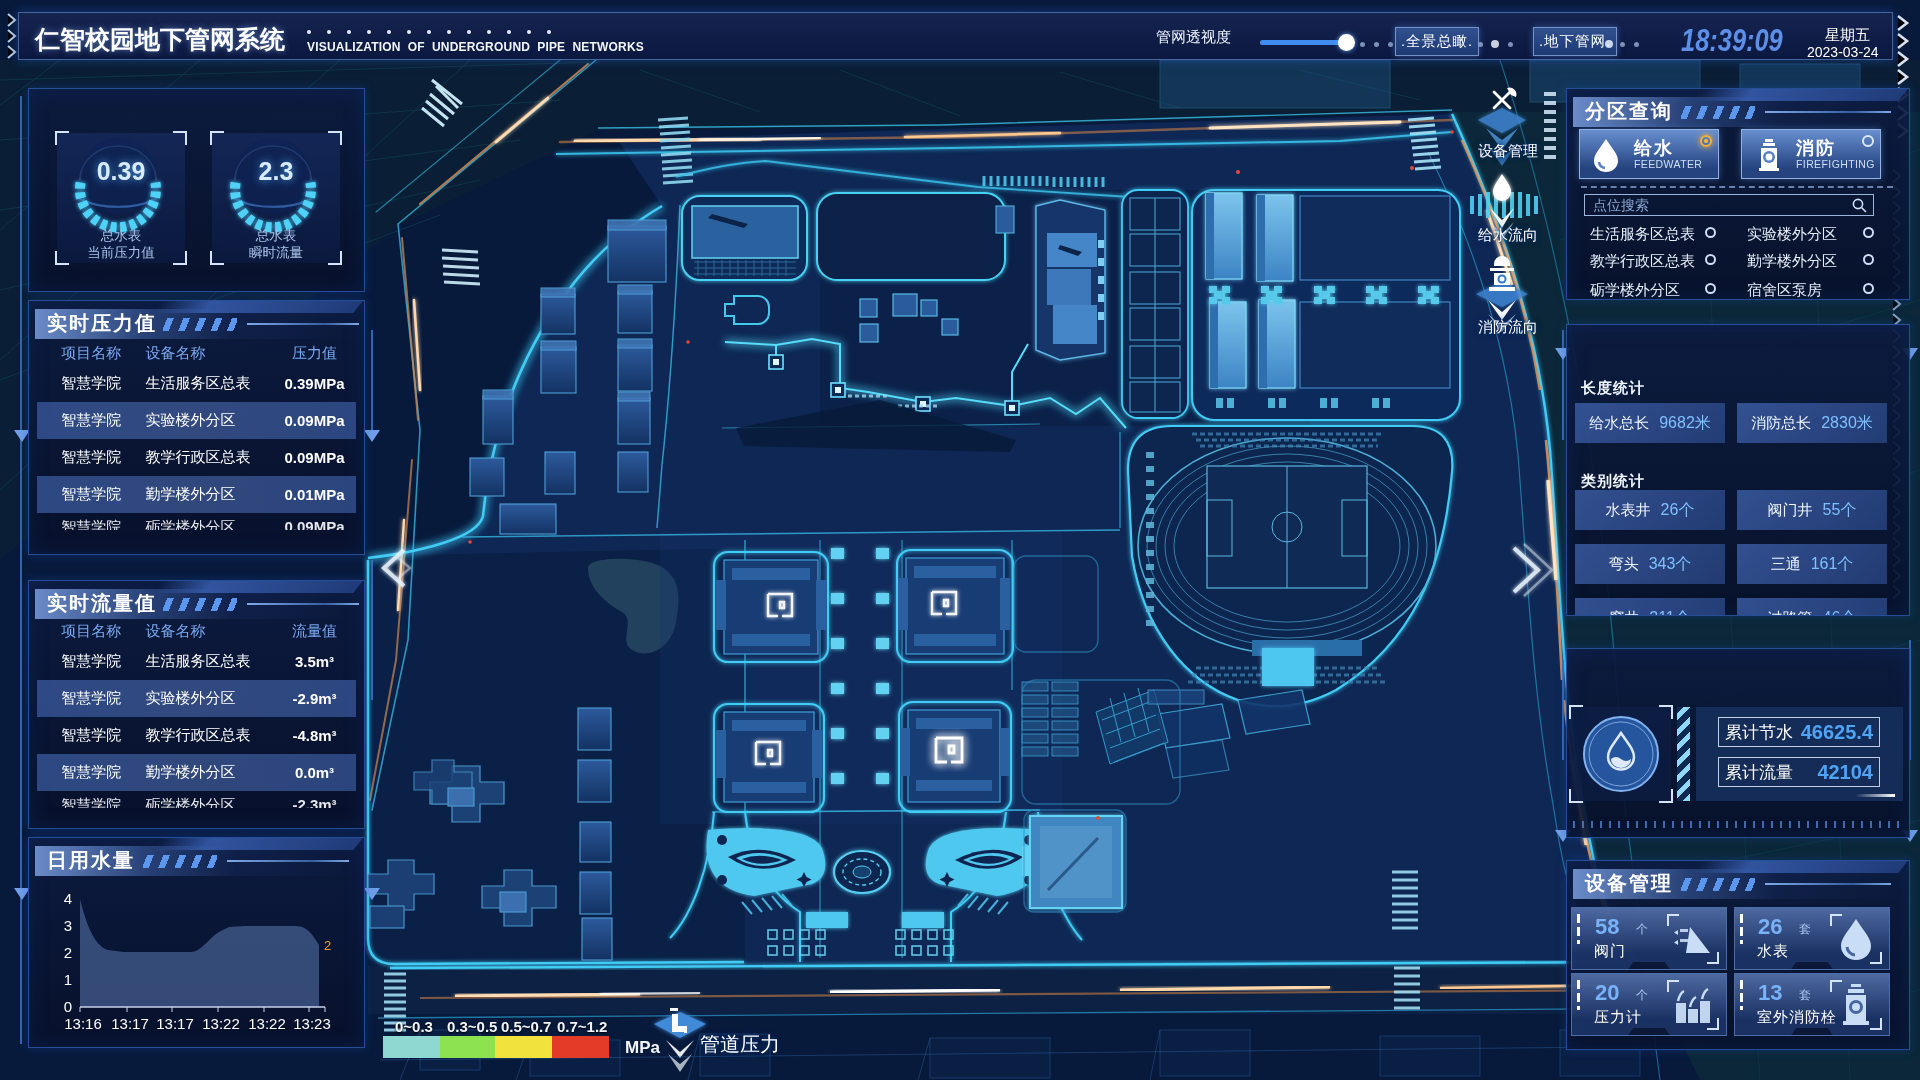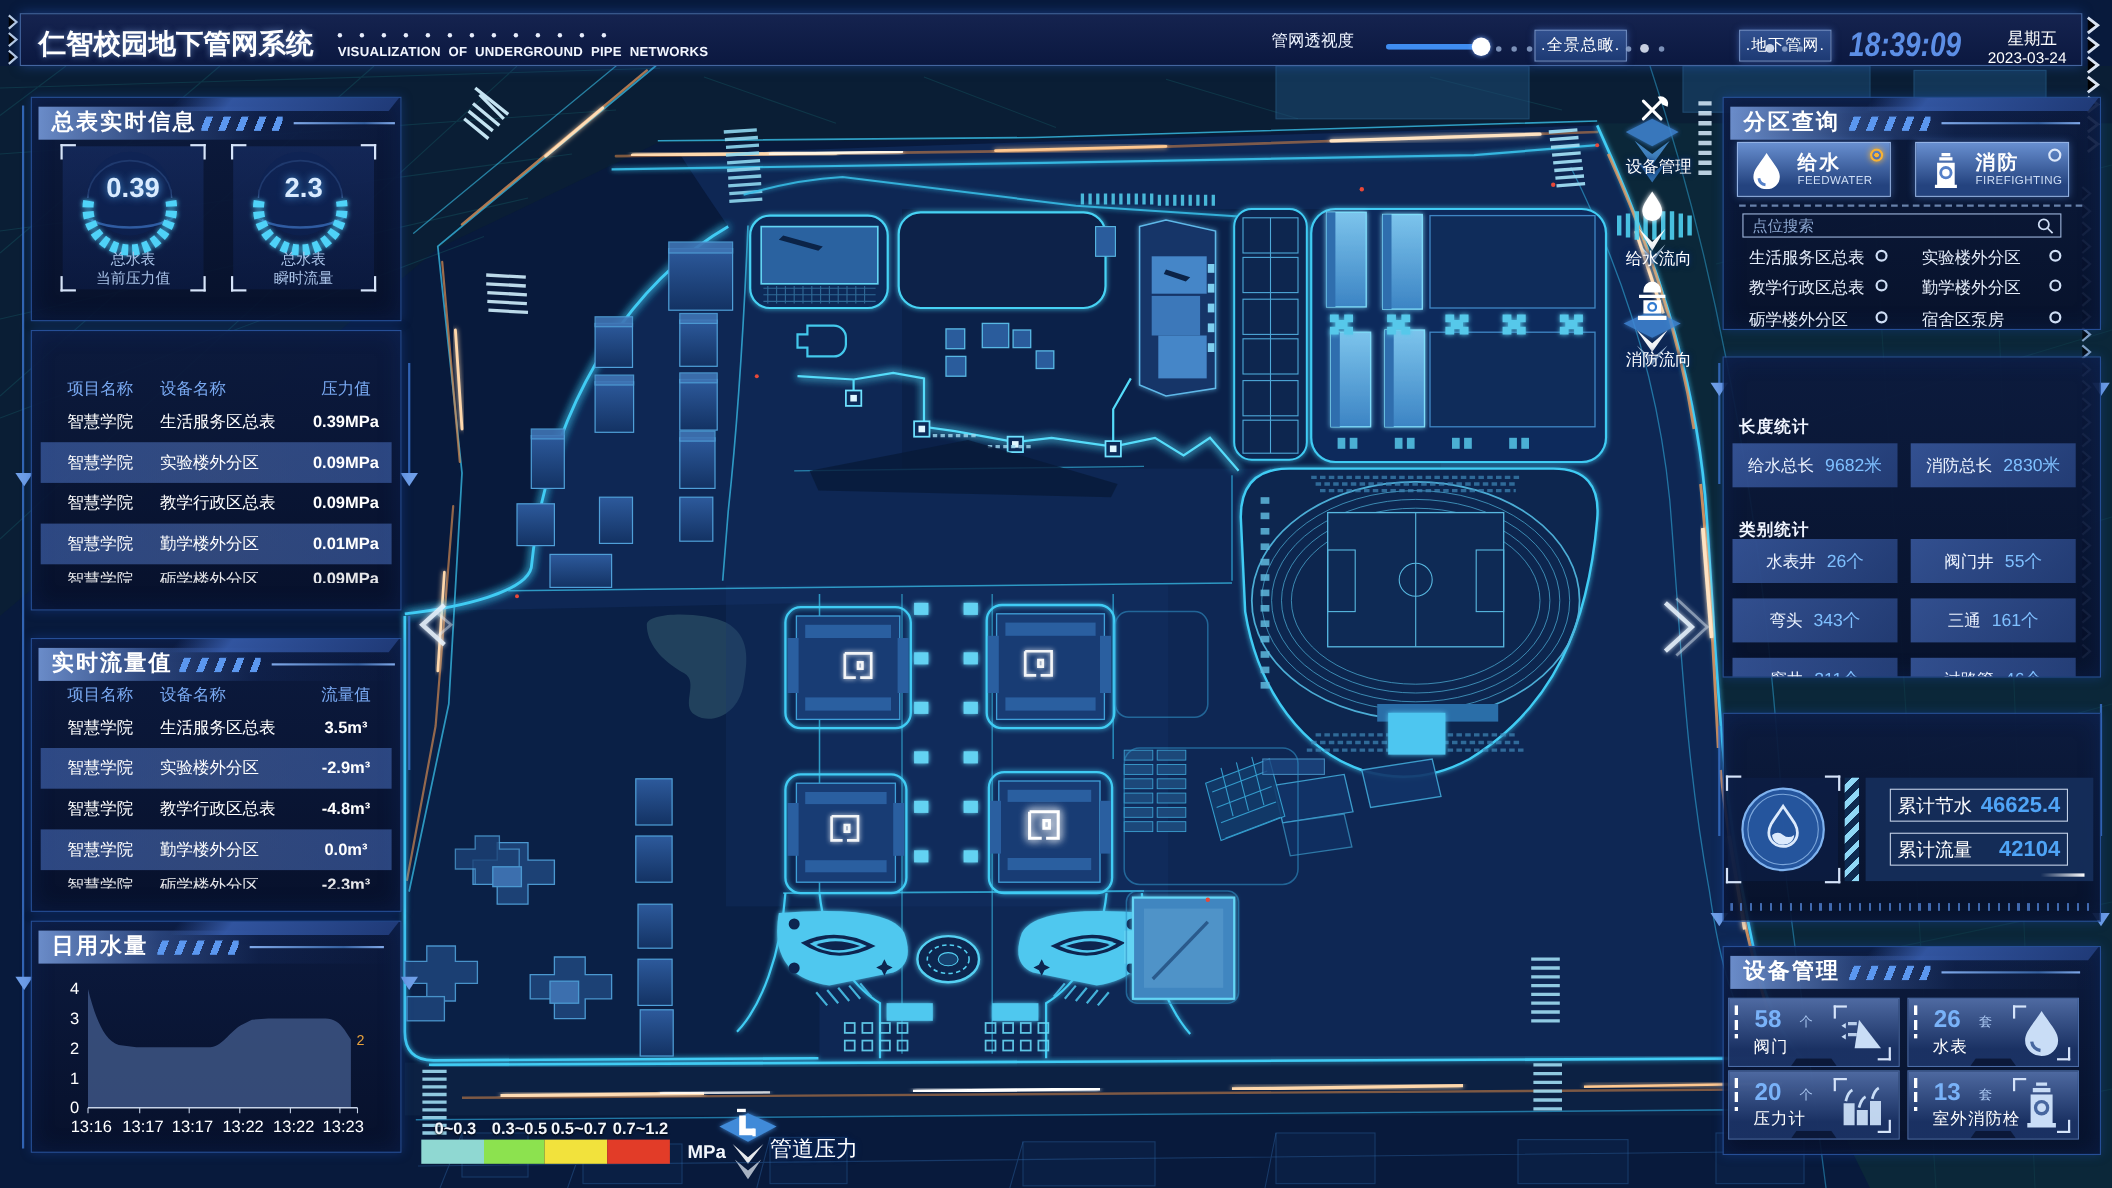--- a/index.html
+++ b/index.html
@@ -738,33 +738,32 @@
       <div class="th"></div>
     </div>
 <i class="hdot" style="left:1341px;top:29px"></i>
     <i class="hdot" style="left:1355px;top:29px"></i>
     <i class="hdot" style="left:1369px;top:29px"></i>
 
 <div class="hbtn" style="left:1376px">.全景总瞰.</div>
 <i class="hdot" style="left:1459px;top:29px"></i>
     <i class="hdot big" style="left:1472px;top:27px"></i>
     <i class="hdot" style="left:1489px;top:29px"></i>
-<div class="hbtn" style="left:1562px">.地下管网.</div>
+<div class="hbtn" style="left:1514px">.地下管网.</div>
 <i class="hdot big" style="left:1586px;top:27px"></i>
     <i class="hdot" style="left:1601px;top:29px"></i>
     <i class="hdot" style="left:1615px;top:29px"></i>
 
 <div id="clock">18:39:09</div>
 
 <div id="wday">星期五</div>
 <div id="date">2023-03-24</div>
 </div>
 
 <div class="panel" style="left:28px;top:88px;width:337px;height:204px">
-<div class="ptitle">总表实时信息<span class="tab"></span><span class="sl" style="left:148px"></span><span class="ln" style="left:232px;width:92px"></span></div>
 
 <div class="gbox" style="left:28px;top:44px">
 <span class="ck tl"></span><span class="ck tr"></span><span class="ck bl"></span><span class="ck br"></span>
 <svg width="122" height="116" viewBox="0 0 122 116">
 <path d="M23,47 A38,34 0 0 1 99,47" stroke="#5a86c8" stroke-width="1.5" fill="none" opacity="0.5"></path>
 <circle cx="61" cy="43" r="38" fill="#0c2254" opacity="0.55"></circle>
 <path d="M26,67 A42,15 0 0 0 96,67" stroke="#3e74c0" stroke-width="2" fill="none" opacity="0.7"></path>
 <path d="M19,63 A46,19 0 0 0 103,63" stroke="#2f5ea8" stroke-width="1.5" fill="none" opacity="0.5"></path>
 <path d="M23.6,49.6 A38,38 0 1 0 98.4,49.6" stroke="#4fd2f8" stroke-width="10" fill="none" stroke-dasharray="6 3.8" filter="url(#gl)"></path>
 </svg>
@@ -780,20 +779,21 @@
 <path d="M26,67 A42,15 0 0 0 96,67" stroke="#3e74c0" stroke-width="2" fill="none" opacity="0.7"></path>
 <path d="M19,63 A46,19 0 0 0 103,63" stroke="#2f5ea8" stroke-width="1.5" fill="none" opacity="0.5"></path>
 <path d="M23.6,49.6 A38,38 0 1 0 98.4,49.6" stroke="#4fd2f8" stroke-width="10" fill="none" stroke-dasharray="6 3.8" filter="url(#gl)"></path>
 </svg>
 <div class="gval" style="top:24px">2.3</div>
 <div class="glab" style="top:94px">总水表<br>瞬时流量</div>
 </div>
 </div>
 
 <div class="panel" style="left:28px;top:300px;width:337px;height:255px;overflow:hidden">
+<div class="ptitle">实时压力值<span class="tab"></span><span class="sl" style="left:128px"></span><span class="ln" style="left:212px;width:112px"></span></div>
 <div class="tbl" style="top:40px">
 <div class="tr hd">
         <span>项目名称</span>
         <span>设备名称</span>
         <span>压力值</span>
       </div>
 <div class="tr">
         <span>智慧学院</span>
         <span>生活服务区总表</span>
         <span>0.39MPa</span>

